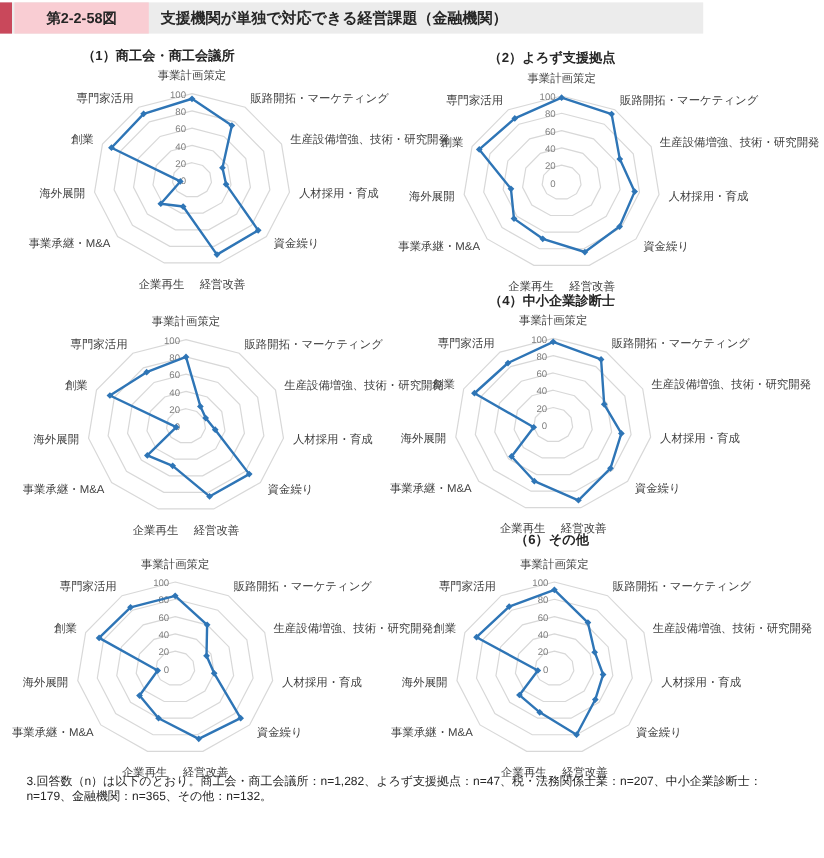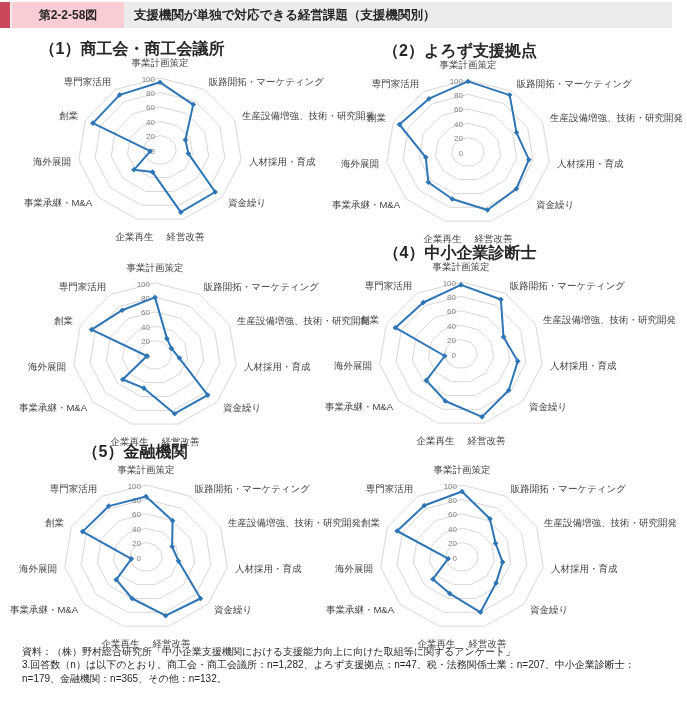--- a/index.html
+++ b/index.html
@@ -1,34 +1,34 @@
 <!DOCTYPE html>
 <html><head>
 <meta charset="utf-8">
 <style>
   html,body{margin:0;padding:0;background:#fff;}
   .page{
     position:relative;width:687px;height:715px;background:#ffffff;overflow:hidden;
     font-family:"Liberation Sans","DejaVu Sans",sans-serif;color:#262626;
   }
   
-  .header{position:absolute;top:2px;left:0;width:672px;height:26px;background:#ECECEC;}
+  .header{position:absolute;top:2px;left:0;width:550px;height:26px;background:#ECECEC;padding-left:36px;}
   .accent{position:absolute;top:0;left:0;width:10px;height:26px;background:#C9485B;}
   .fig-label{
     position:absolute;top:0;left:12px;width:112px;height:26px;background:#F9CDD3;
     font-weight:bold;font-size:12px;line-height:26px;text-align:center;color:#262626;
   }
   .fig-title{
     position:absolute;top:0;left:134px;height:26px;line-height:26px;
     font-weight:bold;font-size:12.5px;color:#262626;white-space:nowrap;
   }
   
   .chart-title{
     position:absolute;width:260px;text-align:center;font-weight:bold;
-    font-size:16px;color:#262626;white-space:nowrap;
+    font-size:11px;color:#262626;white-space:nowrap;
   }
   .t1{left:2px;top:39px;}
   .t2{left:330px;top:41px;text-align:center;}
   .t3{left:7px;top:243px;}
   .t4{left:330px;top:243px;}
   .t5{left:5px;top:442px;}
   .t6{left:330px;top:442px;}
   
   .chart-svg{position:absolute;left:0;top:0;}
   
@@ -39,27 +39,27 @@
   .footer p{margin:0;padding:0;}
 </style>
 </head>
 <body>
 
 <div class="page">
 
   <div class="header">
     <div class="accent"></div>
     <div class="fig-label">第2-2-58図</div>
-    <div class="fig-title">支援機関が単独で対応できる経営課題（支援機関別）</div>
+    <div class="fig-title">支援機関が単独で対応できる経営課題（金融機関）</div>
   </div>
 
   <div class="chart-title t1">（1）商工会・商工会議所</div>
   <div class="chart-title t2">（2）よろず支援拠点</div>
   <div class="chart-title t4">（4）中小企業診断士</div>
-  <div class="chart-title t5">（5）金融機関</div>
+  <div class="chart-title t6">（6）その他</div>
 
   <svg id="charts" class="chart-svg" width="687" height="715">
       <g>
         <polygon points="160.0,135.6 168.9,137.9 174.9,144.0 176.2,152.0 172.4,159.4 164.6,163.8 155.4,163.8 147.6,159.4 143.8,152.0 145.1,144.0 151.1,137.9" fill="none" stroke="#D8D8D8" stroke-width="1"></polygon>
         <polygon points="160.0,121.2 177.7,125.8 189.8,138.0 192.5,154.1 184.8,168.9 169.2,177.6 150.8,177.6 135.2,168.9 127.5,154.1 130.2,138.0 142.3,125.8" fill="none" stroke="#D8D8D8" stroke-width="1"></polygon>
         <polygon points="160.0,106.8 186.6,113.7 204.8,132.1 208.7,156.1 197.2,178.3 173.9,191.5 146.1,191.5 122.8,178.3 111.3,156.1 115.2,132.1 133.4,113.7" fill="none" stroke="#D8D8D8" stroke-width="1"></polygon>
         <polygon points="160.0,92.4 195.5,101.5 219.7,126.1 224.9,158.2 209.6,187.7 178.5,205.3 141.5,205.3 110.4,187.7 95.1,158.2 100.3,126.1 124.5,101.5" fill="none" stroke="#D8D8D8" stroke-width="1"></polygon>
         <polygon points="160.0,78.0 204.3,89.4 234.6,120.1 241.2,160.2 222.0,197.1 183.1,219.1 136.9,219.1 98.0,197.1 78.8,160.2 85.4,120.1 115.7,89.4" fill="none" stroke="#D8D8D8" stroke-width="1"></polygon>
         <text x="155" y="153.5" text-anchor="end" font-size="8" fill="#7F7F7F">0</text>
         <text x="155" y="139.1" text-anchor="end" font-size="8" fill="#7F7F7F">20</text>
@@ -267,17 +267,16 @@
         <path d="M 480.4816557287978 609.4667952801951 L 483.28165572879783 612.2667952801951 L 480.4816557287978 615.066795280195 L 477.6816557287978 612.2667952801951 Z" fill="#2E75B6"></path>
         <path d="M 449.7559030796715 590.8142518731293 L 452.5559030796715 593.6142518731292 L 449.7559030796715 596.4142518731292 L 446.9559030796715 593.6142518731292 Z" fill="#2E75B6"></path>
         <path d="M 432.8734114043869 576.3604872367085 L 435.6734114043869 579.1604872367085 L 432.8734114043869 581.9604872367084 L 430.0734114043869 579.1604872367085 Z" fill="#2E75B6"></path>
         <path d="M 448.2018891001798 555.9419336204651 L 451.0018891001798 558.741933620465 L 448.2018891001798 561.541933620465 L 445.4018891001798 558.741933620465 Z" fill="#2E75B6"></path>
         <path d="M 397.10685345140865 528.1784035855619 L 399.90685345140867 530.9784035855619 L 397.10685345140865 533.7784035855618 L 394.30685345140864 530.9784035855619 Z" fill="#2E75B6"></path>
         <path d="M 424.31733502334487 502.7152837907317 L 427.1173350233449 505.5152837907317 L 424.31733502334487 508.3152837907317 L 421.51733502334486 505.5152837907317 Z" fill="#2E75B6"></path>
       </g>
     </svg>
 
   <div class="footer">
-    <p>資料：（株）野村総合研究所「中小企業支援機関における支援能力向上に向けた取組等に関するアンケート」</p>
     <p>3.回答数（n）は以下のとおり。商工会・商工会議所：n=1,282、よろず支援拠点：n=47、税・法務関係士業：n=207、中小企業診断士：n=179、金融機関：n=365、その他：n=132。</p>
   </div>
 
 </div>
 
 </body></html>

